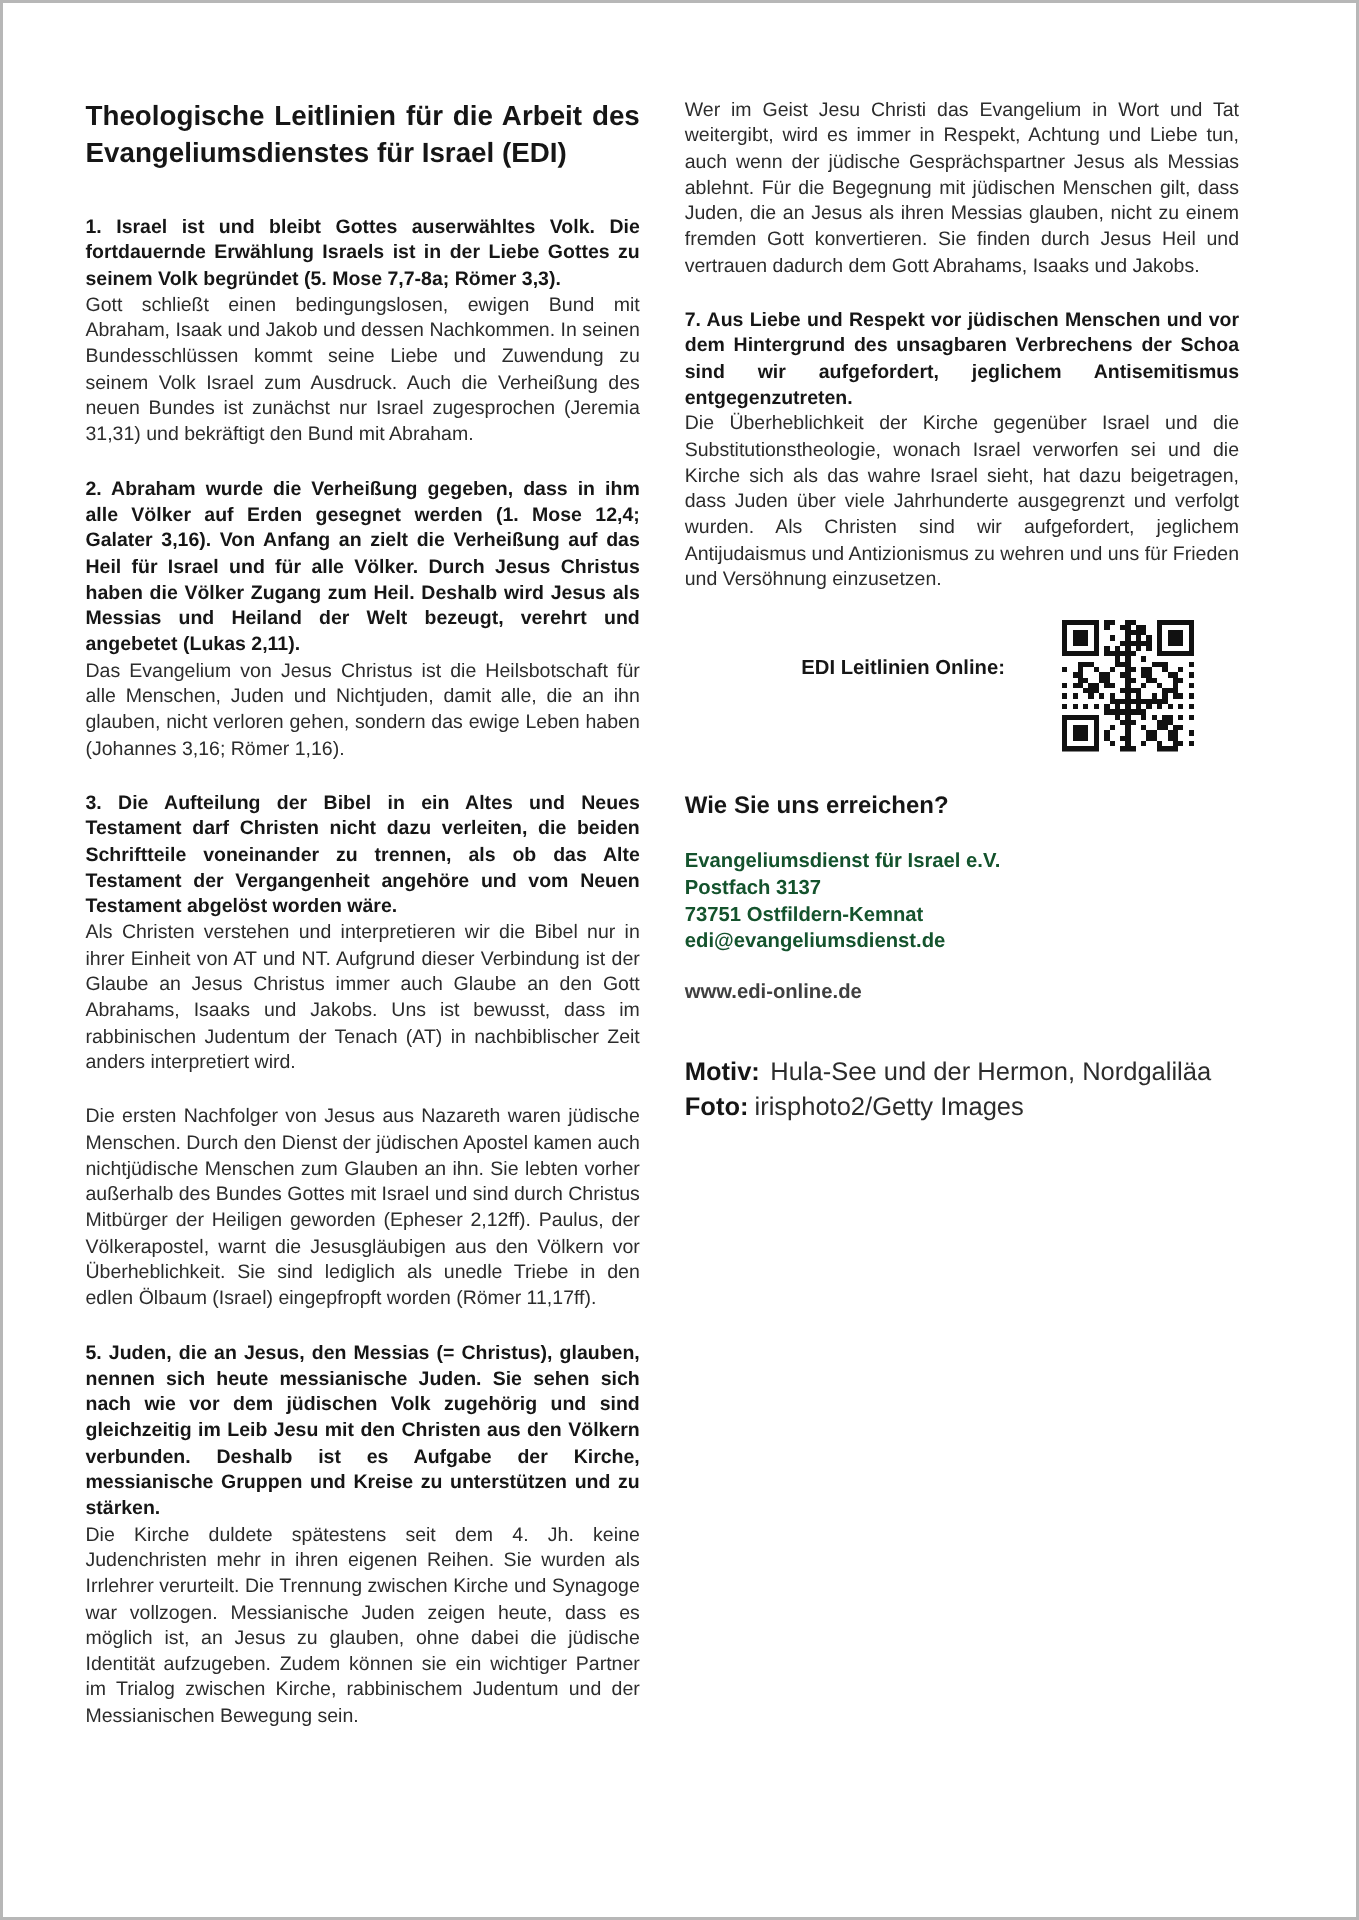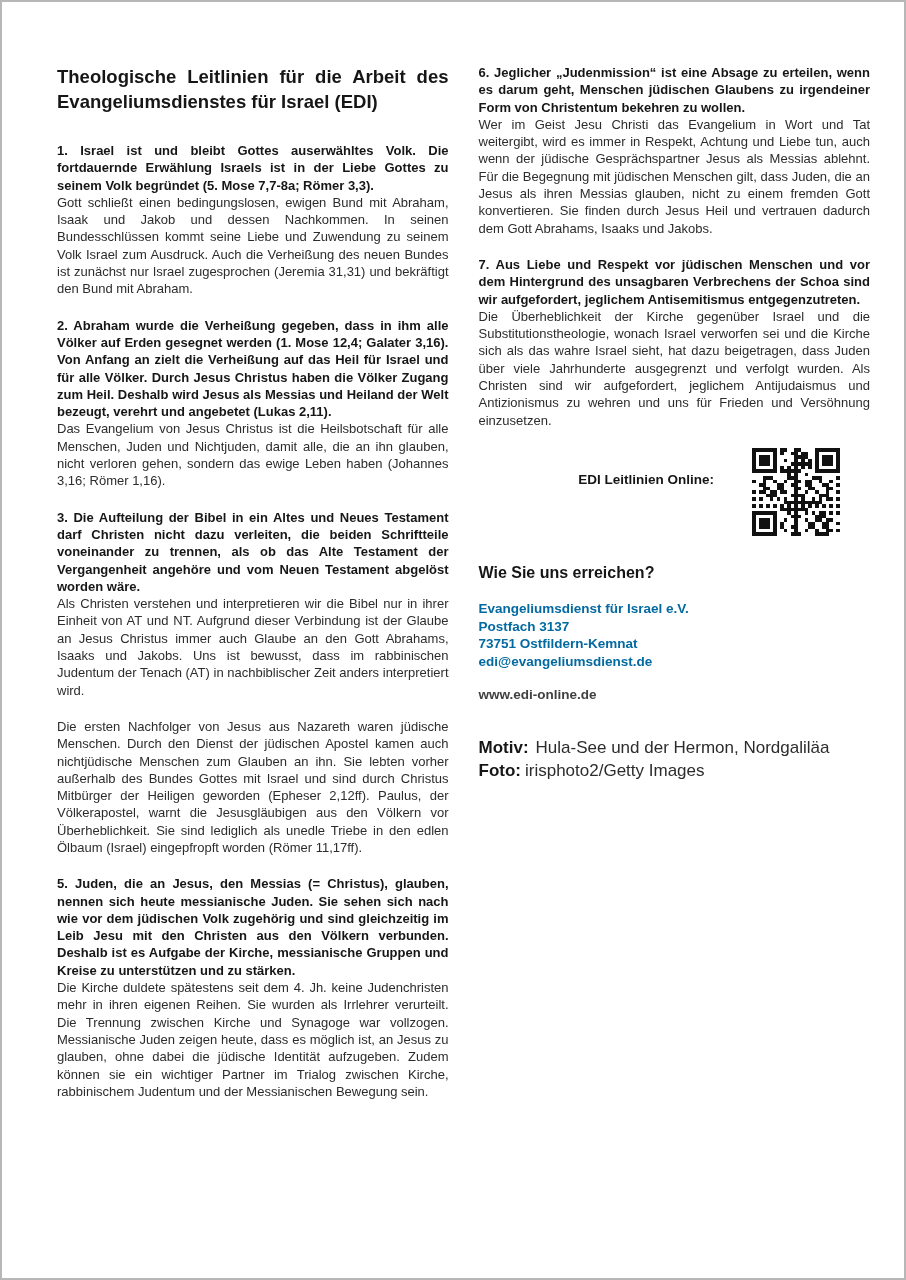--- a/index.html
+++ b/index.html
@@ -11,21 +11,21 @@
     margin: 0 auto;
     background: #ffffff;
     border: 2px solid #b7b7b7;
     font-family: "Liberation Sans", "DejaVu Sans", sans-serif;
     color: #2a2a2a;
     overflow: hidden;
   }
   .columns {
     display: flex;
     gap: 30px;
-    padding: 62px 34px 0 55px;
+    padding: 62px 78px 0 55px;
     box-sizing: border-box;
   }
   .col { flex: 1 1 0; min-width: 0; }
 
   .doc-title {
     font-size: 18.5px;
     line-height: 25px;
     font-weight: 700;
     color: #161616;
     text-align: justify;
@@ -57,21 +57,21 @@
     font-size: 16px;
     font-weight: 700;
     color: #161616;
     margin: 28px 0 0 0;
   }
   .contact-lines { margin: 18px 0 0 0; }
   .contact-lines div {
     font-size: 13.5px;
     line-height: 17.6px;
     font-weight: 700;
-    color: #0369a1;
+    color: #14532d;
   }
   .website {
     display: inline-block;
     font-size: 13.5px;
     font-weight: 700;
     color: #404040;
     margin: 17px 0 0 0;
     text-decoration: none;
   }
   .credits { margin: 34px 0 0 0; font-size: 17px; line-height: 22.8px; color: #2c2c2c; }
@@ -108,21 +108,20 @@
       </section>
 
       <section class="sec">
         <p class="head">5. Juden, die an Jesus, den Messias (= Christus), glauben, nennen sich heute messianische Juden. Sie sehen sich nach wie vor dem jüdischen Volk zugehörig und sind gleichzeitig im Leib Jesu mit den Christen aus den Völkern verbunden. Deshalb ist es Aufgabe der Kirche, messianische Gruppen und Kreise zu unterstützen und zu stärken.</p>
         <p class="body">Die Kirche duldete spätestens seit dem 4. Jh. keine Judenchristen mehr in ihren eigenen Reihen. Sie wurden als Irrlehrer verurteilt. Die Trennung zwischen Kirche und Synagoge war vollzogen. Messianische Juden zeigen heute, dass es möglich ist, an Jesus zu glauben, ohne dabei die jüdische Identität aufzugeben. Zudem können sie ein wichtiger Partner im Trialog zwischen Kirche, rabbinischem Judentum und der Messianischen Bewegung sein.</p>
       </section>
     </div>
 
     <div class="col">
       <section class="sec">
-        <p class="head">6. Jeglicher „Judenmission“ ist eine Absage zu erteilen, wenn es darum geht, Menschen jüdischen Glaubens zu irgendeiner Form von Christentum bekehren zu wollen.</p>
         <p class="body">Wer im Geist Jesu Christi das Evangelium in Wort und Tat weitergibt, wird es immer in Respekt, Achtung und Liebe tun, auch wenn der jüdische Gesprächspartner Jesus als Messias ablehnt. Für die Begegnung mit jüdischen Menschen gilt, dass Juden, die an Jesus als ihren Messias glauben, nicht zu einem fremden Gott konvertieren. Sie finden durch Jesus Heil und vertrauen dadurch dem Gott Abrahams, Isaaks und Jakobs.</p>
       </section>
 
       <section class="sec">
         <p class="head">7. Aus Liebe und Respekt vor jüdischen Menschen und vor dem Hintergrund des unsagbaren Verbrechens der Schoa sind wir aufgefordert, jeglichem Antisemitismus entgegenzutreten.</p>
         <p class="body">Die Überheblichkeit der Kirche gegenüber Israel und die Substitutionstheologie, wonach Israel verworfen sei und die Kirche sich als das wahre Israel sieht, hat dazu beigetragen, dass Juden über viele Jahrhunderte ausgegrenzt und verfolgt wurden. Als Christen sind wir aufgefordert, jeglichem Antijudaismus und Antizionismus zu wehren und uns für Frieden und Versöhnung einzusetzen.</p>
       </section>
 
       <div class="qr-row">
         <span class="qr-label">EDI Leitlinien Online:</span>

